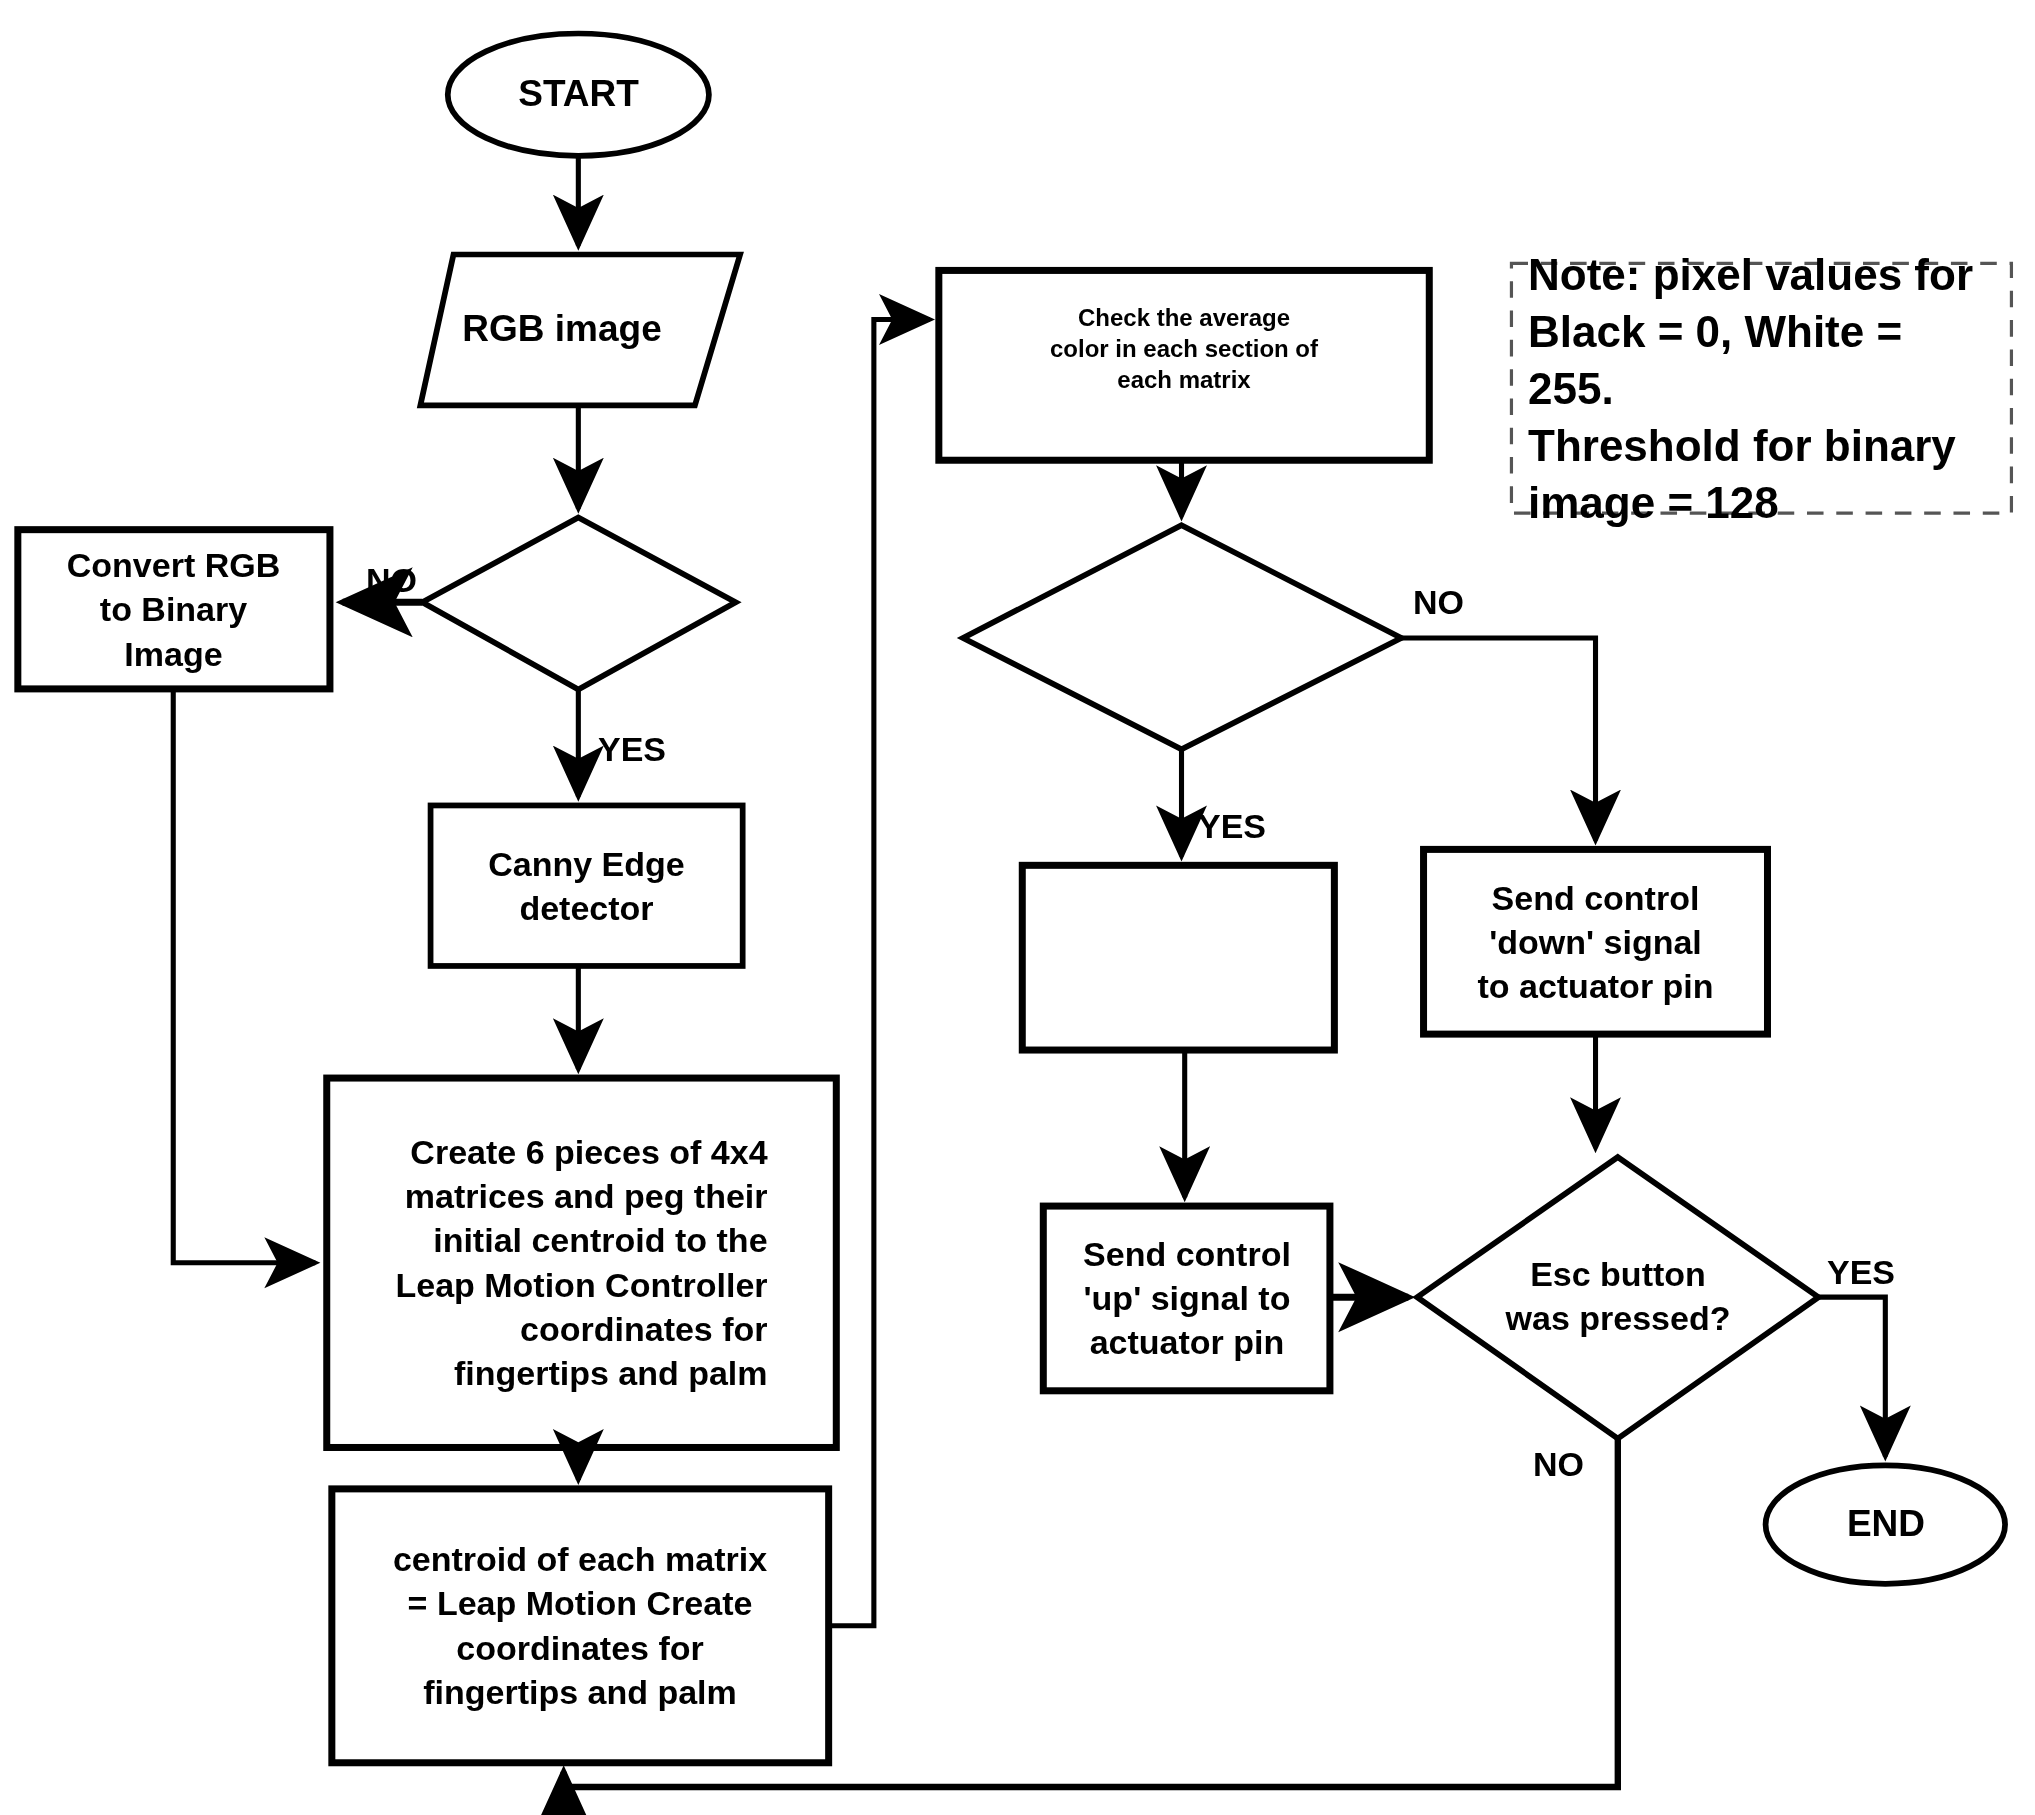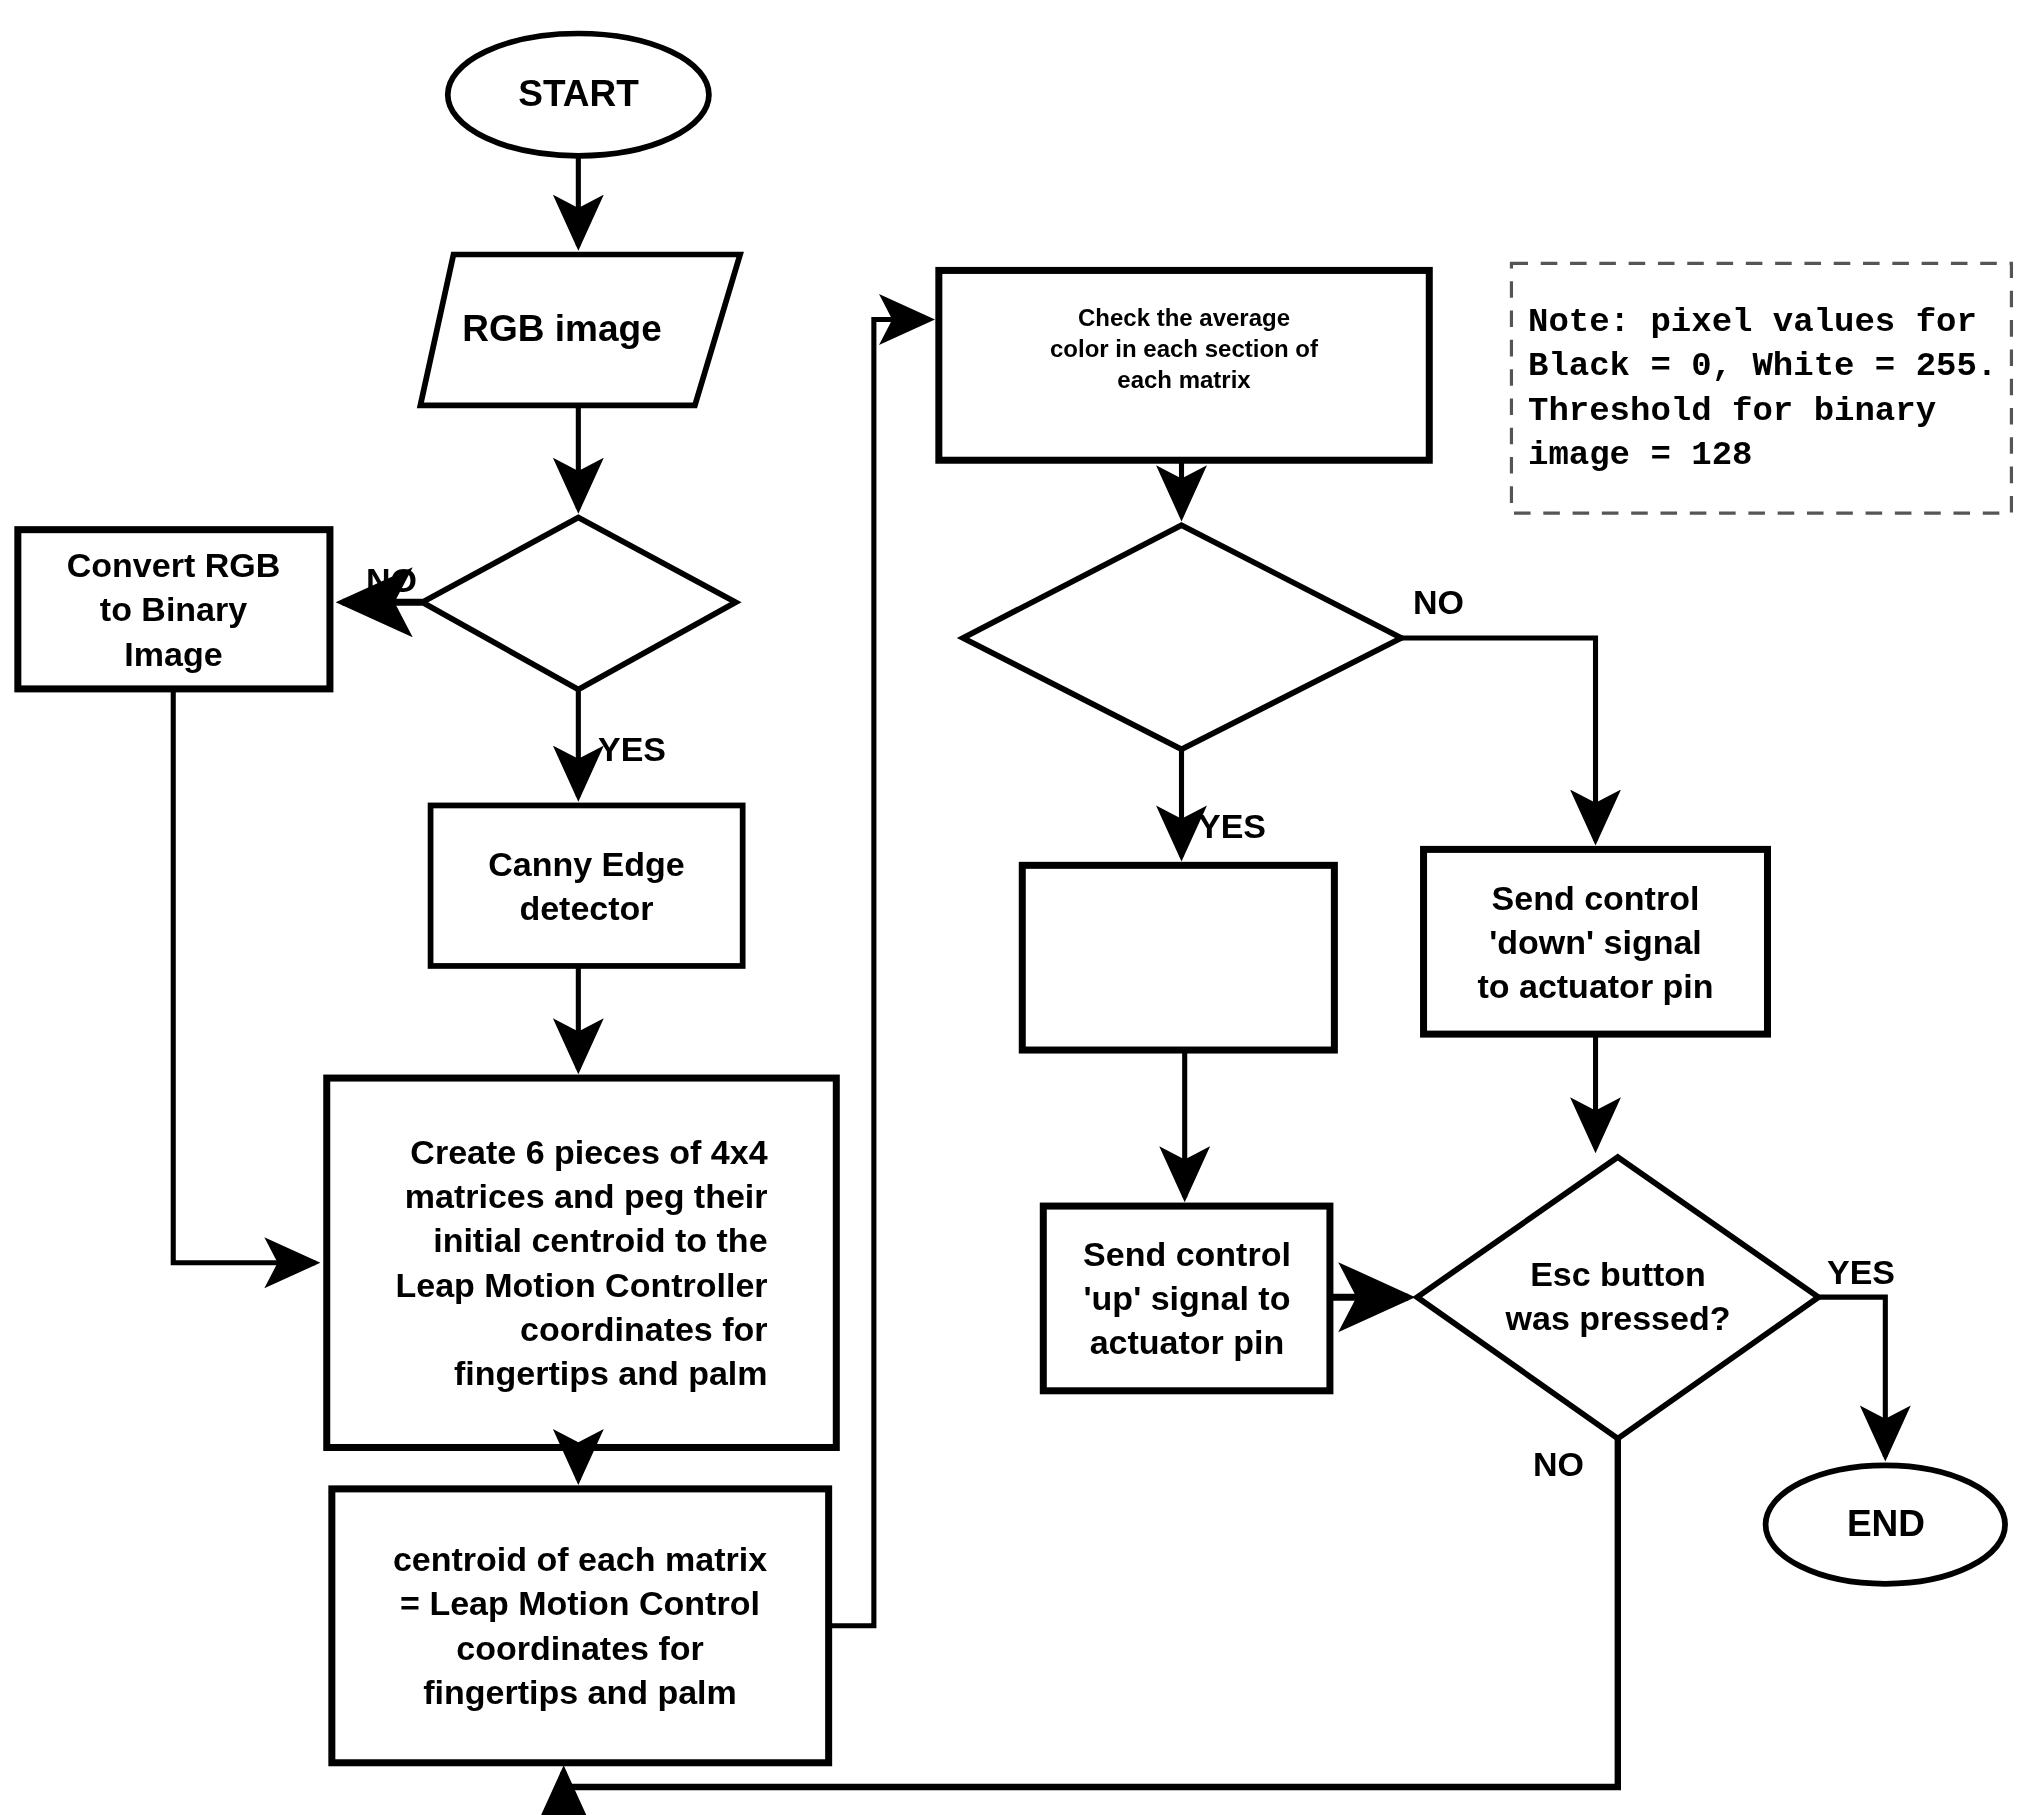--- a/index.html
+++ b/index.html
@@ -131,21 +131,21 @@
 detector</div>
 
   <div class="node-text" style="left:333px; top:1084px; width:497px; height:357px; font-size:34px;text-align:right;">Create 6 pieces of 4x4
 matrices and peg their
 initial centroid to the
 Leap Motion Controller
 coordinates for
 fingertips and palm</div>
 
   <div class="node-text" style="left:338px; top:1495px; width:484px; height:261px; font-size:34px;">centroid of each matrix
-= Leap Motion Control
+= Leap Motion Create
 coordinates for
 fingertips and palm</div>
 
   <div class="node-text" style="left:945px; top:260px; width:478px; height:177px; font-size:24px;">Check the average
 color in each section of
 each matrix</div>
 
 
 
   <div class="node-text" style="left:1430px; top:856px; width:331px; height:172px; font-size:34px;">Send control
@@ -154,22 +154,22 @@
 
   <div class="node-text" style="left:1050px; top:1212px; width:274px; height:172px; font-size:34px;">Send control
 'up' signal to
 actuator pin</div>
 
   <div class="node-text" style="left:1465px; top:1245px; width:306px; height:102px; font-size:34px;">Esc button
 was pressed?</div>
 
   <div class="node-text" style="left:1766px; top:1494px; width:240px; height:61px; font-size:37px;">END</div>
 
-  <div class="node-text" style="left:1528px; top:274px; width:471px; height:229px; font-size:34px;
-              justify-content:flex-start; text-align:left; align-items:center;font-family:Liberation Mono, monospace;">Note: pixel values for
+  <div class="node-text" style="left:1528px; top:274px; width:471px; height:229px; font-size:44px;
+              justify-content:flex-start; text-align:left; align-items:center;">Note: pixel values for
 Black = 0, White = 255.
 Threshold for binary
 image = 128</div>
 
   <div class="edge-label" style="left:366px; top:561px; font-size:34px;">NO</div>
 
   <div class="edge-label" style="left:598px; top:730px; font-size:34px;">YES</div>
 
   <div class="edge-label" style="left:1413px; top:583px; font-size:34px;">NO</div>
 

